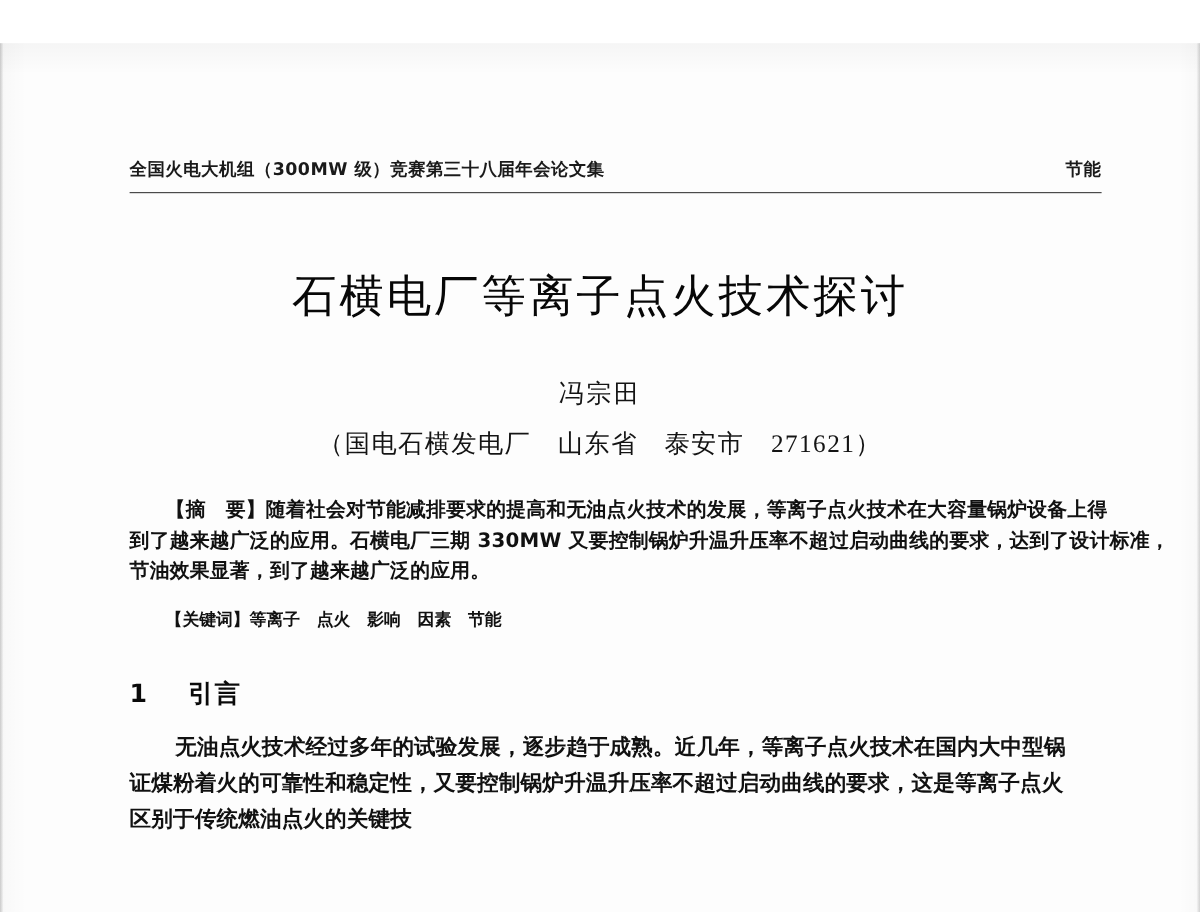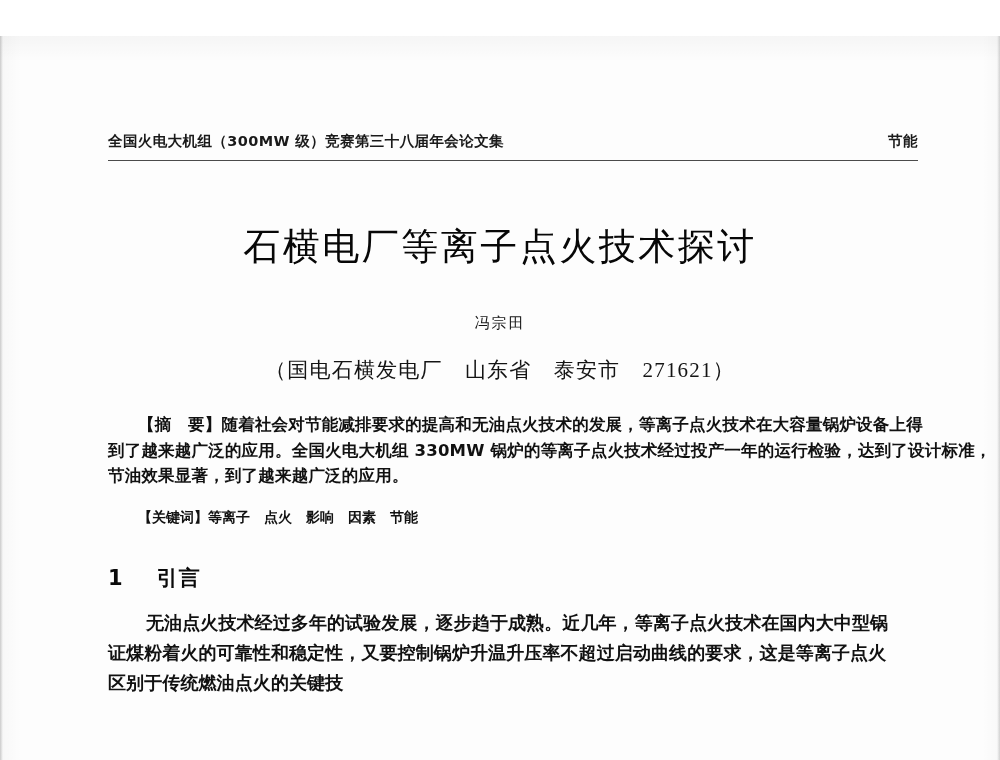--- a/index.html
+++ b/index.html
@@ -84,21 +84,21 @@
     font-weight: 400;
     font-size: 37px;
     letter-spacing: 2.5px;
     color: #070707;
   }
   #doc-author {
     position: absolute;
     left: 0; right: 0;
     top: 278px;
     text-align: center;
-    font-size: 15px;
+    font-size: 21px;
     letter-spacing: 2px;
     color: #141414;
     font-family: "Liberation Serif", "DejaVu Serif", serif;
   }
   #doc-affil {
     position: absolute;
     left: 0; right: 0;
     top: 320px;
     text-align: center;
     font-size: 21px;
@@ -190,21 +190,21 @@
   <div id="runrule"></div>
 
   <div id="doc-title">石横电厂等离子点火技术探讨</div>
 
   <div id="doc-author">冯宗田</div>
 
   <div id="doc-affil">（国电石横发电厂　山东省　泰安市　271621）</div>
 
   <div id="abstract">
     <div class="ab-line indent">【摘　要】随着社会对节能减排要求的提高和无油点火技术的发展，等离子点火技术在大容量锅炉设备上得</div>
-    <div class="ab-line">到了越来越广泛的应用。全国火电大机组 330MW 锅炉的等离子点火技术经过投产一年的运行检验，达到了设计标准，</div>
+    <div class="ab-line">到了越来越广泛的应用。石横电厂三期 330MW 又要控制锅炉升温升压率不超过启动曲线的要求，达到了设计标准，</div>
     <div class="ab-line">节油效果显著，到了越来越广泛的应用。</div>
   </div>
 
   <div id="keywords">【关键词】等离子　点火　影响　因素　节能</div>
 
   <div id="sec1-heading" class="section-heading">1    引言</div>
 
   <div id="sec1-para" class="body-para">
     <div class="bp-line indent">无油点火技术经过多年的试验发展，逐步趋于成熟。近几年，等离子点火技术在国内大中型锅</div>
     <div class="bp-line">证煤粉着火的可靠性和稳定性，又要控制锅炉升温升压率不超过启动曲线的要求，这是等离子点火</div>

